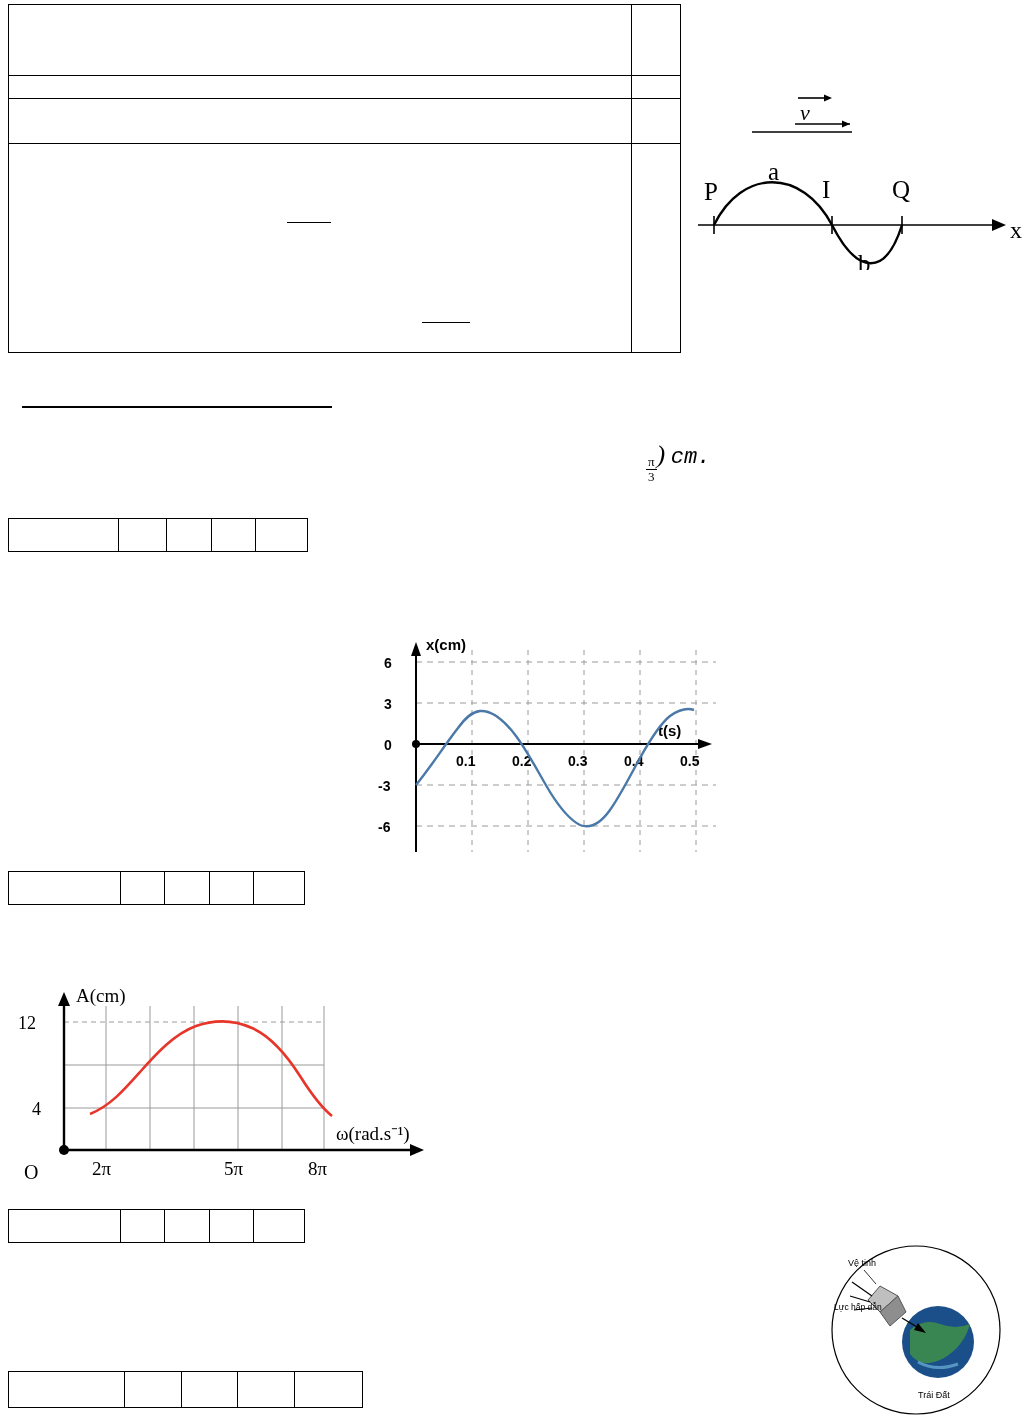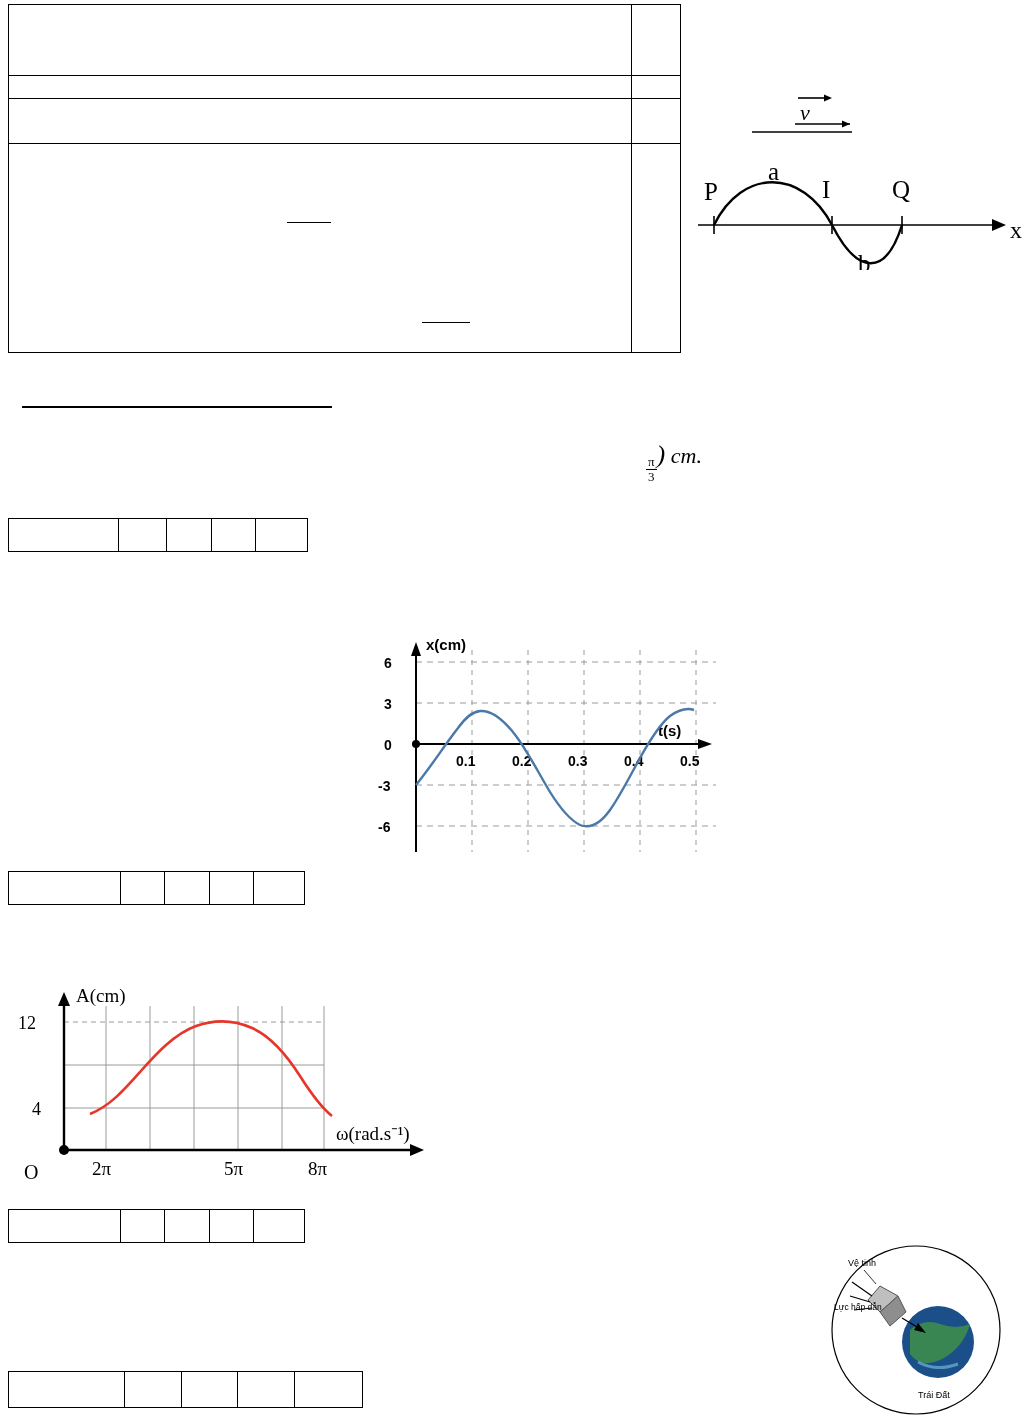--- a/index.html
+++ b/index.html
@@ -88,21 +88,21 @@
     font-style: normal;
     vertical-align: -3px;
     line-height: 1.05;
   }
   #pi-frac .fraction .num { padding: 0 2px; }
   #pi-frac .fraction .den {
     border-top: 1.2px solid #000;
     padding: 0 2px;
   }
   #pi-frac .paren { font-size: 26px; }
-  #pi-frac .unit { font-family: Liberation Serif, serif; font-style: italic; }
+  #pi-frac .unit { font-family: Liberation Mono, monospace; font-style: italic; }
 
   
   #fig-piq { left: 690px; top: 80px; width: 336px; height: 190px; }
 
   
   #fig-xt { left: 368px; top: 620px; width: 368px; height: 262px; }
 
   
   #fig-aw { left: 6px; top: 972px; width: 444px; height: 232px; }
 

